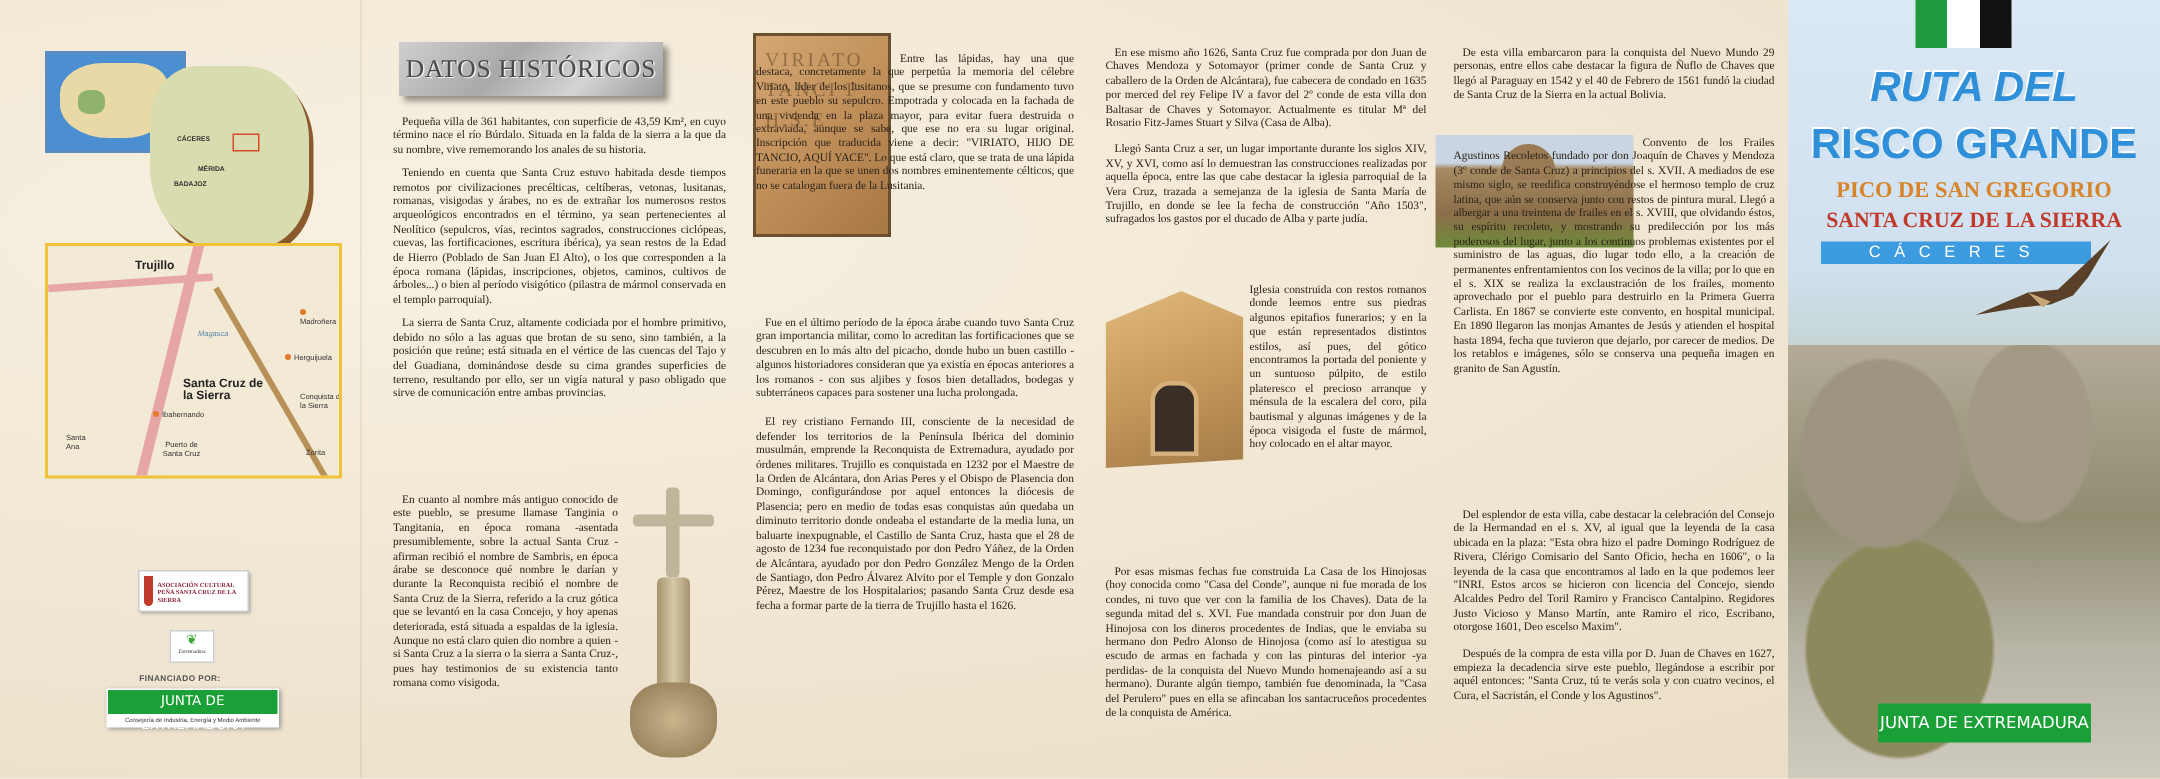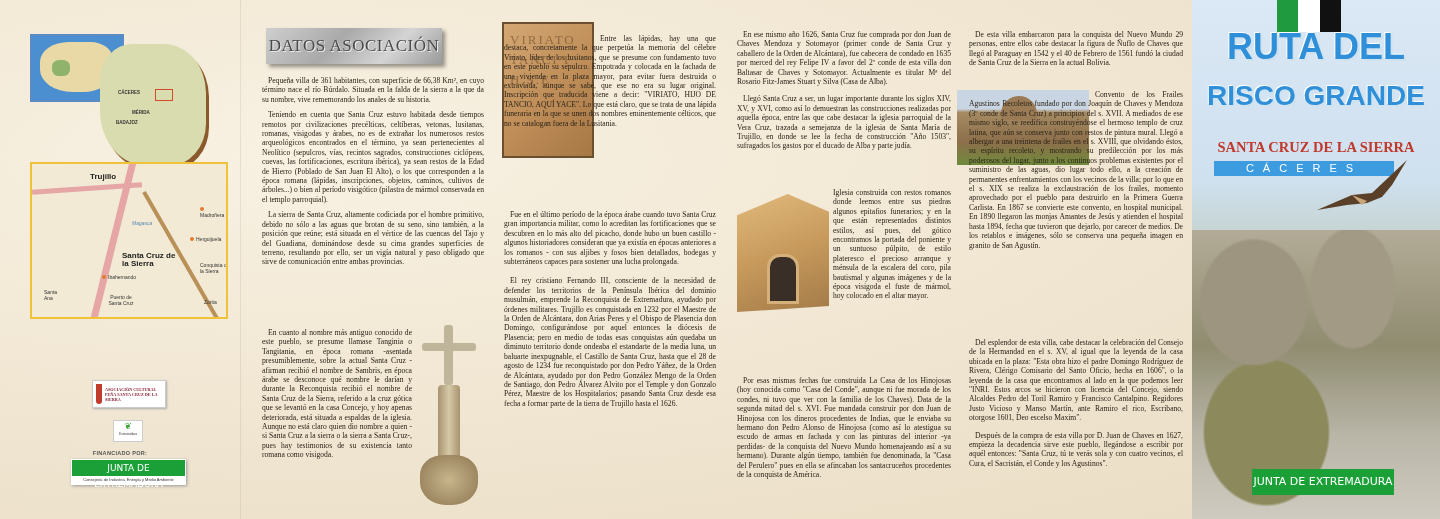--- a/index.html
+++ b/index.html
@@ -51,21 +51,21 @@
   .cross .shaft{position:absolute;left:24px;top:60px;width:22px;height:75px;background:linear-gradient(90deg,#a79370,#d6c9a6,#a79370);border-radius:4px;}
   .cross .base{position:absolute;left:6px;top:130px;width:58px;height:50px;background:radial-gradient(#c8b58c,#8c7650);border-radius:40% 40% 45% 45%;}
   .church{position:absolute;left:737px;top:194px;width:92px;height:118px;background:linear-gradient(160deg,#e1b97c,#c79a5c 50%,#a37a48);clip-path:polygon(0 18%,55% 0,100% 15%,100% 95%,0 100%);}
   .church .door{position:absolute;left:30px;top:60px;width:26px;height:44px;background:#3a2f26;border-radius:13px 13px 0 0;border:3px solid #d6b07a;}
   .convent{position:absolute;left:957px;top:90px;width:132px;height:75px;background:linear-gradient(#c9d5e2 0%,#c9d5e2 25%,#a58a62 30%,#8c6f4a 70%,#6e8a3a 100%);}
   .convent .dome{position:absolute;left:44px;top:6px;width:36px;height:24px;background:#9a7b55;border-radius:18px 18px 0 0;}
   
   .flag{position:absolute;left:85px;top:0;width:64px;height:32px;display:flex;}
   .flag div{flex:1;}
   .title1,.title2{position:absolute;left:0;width:248px;text-align:center;font-family:"Liberation Sans",sans-serif;font-weight:bold;color:#2f8fd8;text-shadow:2px 2px 0 #cfe2f0,-1px -1px 0 #fff;}
-  .title1{top:26px;font-size:36px;}
+  .title1{top:42px;font-size:28px;font-style:italic;}
   .title2{top:80px;font-size:28px;}
   .sub1{position:absolute;left:0;width:248px;top:119px;text-align:center;font-family:"Liberation Serif",serif;font-weight:bold;font-size:15px;color:#d8842a;}
   .sub2{position:absolute;left:0;width:248px;top:139px;text-align:center;font-family:"Liberation Serif",serif;font-weight:bold;font-size:14.5px;color:#c0392b;}
   .caceres{position:absolute;left:22px;top:161px;width:180px;height:15px;background:#3d9be0;color:#fff;font-family:"Liberation Sans",sans-serif;font-size:11px;letter-spacing:9px;text-align:center;line-height:15px;}
   .vulture{position:absolute;left:120px;top:155px;width:100px;height:60px;}
   .rocks{position:absolute;left:0;top:230px;width:248px;height:289px;background:
     radial-gradient(ellipse at 25% 25%,#9e9580 0 20%,transparent 21%),
     radial-gradient(ellipse at 65% 20%,#a39a86 0 18%,transparent 19%),
     radial-gradient(ellipse at 30% 70%,#8c8a5c 0 25%,transparent 26%),
     linear-gradient(#b3ab97,#8f8c70 40%,#b8b4a6 70%,#cfcbc0);}
@@ -115,24 +115,24 @@
     <div class="junta-box">
       <div class="g">JUNTA DE EXTREMADURA</div>
       <div class="s">Consejería de Industria, Energía y Medio Ambiente</div>
     </div>
   </div>
 
   <div class="fold" style="left:240px"></div>
 
   <div class="panel p2">
     <div class="stone" style="left:26px;">
-      <span>DATOS ASOCIACIÓN</span>
+      <span>DATOS HISTÓRICOS</span>
     </div>
     <div class="txt" style="left:22px;top:76px;width:222px;">
-      <p style="text-indent:6px;">Pequeña villa de 361 habitantes, con superficie de 66,38 Km², en cuyo término nace el río Búrdalo. Situada en la falda de la sierra a la que da su nombre, vive rememorando los anales de su historia.</p>
+      <p style="text-indent:6px;">Pequeña villa de 361 habitantes, con superficie de 43,59 Km², en cuyo término nace el río Búrdalo. Situada en la falda de la sierra a la que da su nombre, vive rememorando los anales de su historia.</p>
       <p style="text-indent:6px;">Teniendo en cuenta que Santa Cruz estuvo habitada desde tiempos remotos por civilizaciones precélticas, celtíberas, vetonas, lusitanas, romanas, visigodas y árabes, no es de extrañar los numerosos restos arqueológicos encontrados en el término, ya sean pertenecientes al Neolítico (sepulcros, vías, recintos sagrados, construcciones ciclópeas, cuevas, las fortificaciones, escritura ibérica), ya sean restos de la Edad de Hierro (Poblado de San Juan El Alto), o los que corresponden a la época romana (lápidas, inscripciones, objetos, caminos, cultivos de árboles...) o bien al período visigótico (pilastra de mármol conservada en el templo parroquial).</p>
       <p style="text-indent:6px;">La sierra de Santa Cruz, altamente codiciada por el hombre primitivo, debido no sólo a las aguas que brotan de su seno, sino también, a la posición que reúne; está situada en el vértice de las cuencas del Tajo y del Guadiana, dominándose desde su cima grandes superficies de terreno, resultando por ello, ser un vigía natural y paso obligado que sirve de comunicación entre ambas provincias.</p>
     </div>
     <div class="txt" style="left:22px;top:328px;width:150px;">
       <p style="text-indent:6px;">En cuanto al nombre más antiguo conocido de este pueblo, se presume llamase Tanginia o Tangitania, en época romana -asentada presumiblemente, sobre la actual Santa Cruz - afirman recibió el nombre de Sambris, en época árabe se desconoce qué nombre le darían y durante la Reconquista recibió el nombre de Santa Cruz de la Sierra, referido a la cruz gótica que se levantó en la casa Concejo, y hoy apenas deteriorada, está situada a espaldas de la iglesia. Aunque no está claro quien dio nombre a quien -si Santa Cruz a la sierra o la sierra a Santa Cruz-, pues hay testimonios de su existencia tanto romana como visigoda.</p>
     </div>
     <div class="cross" style="left:174px;">
       <div class="v"></div>
         <div class="h"></div>
         <div class="shaft"></div>
@@ -186,20 +186,21 @@
 
   <div class="panel p6">
     <div class="rocks"></div>
     <div class="flag">
       <div style="background:#1f9a3e"></div>
       <div style="background:#ffffff"></div>
       <div style="background:#111111"></div>
     </div>
     <div class="title1">RUTA DEL</div>
     <div class="title2">RISCO GRANDE</div>
+    <div class="sub1">PICO DE SAN GREGORIO</div>
     <div class="sub2">SANTA CRUZ DE LA SIERRA</div>
     <div class="caceres">CÁCERES</div>
     <svg class="vulture" viewBox="0 0 100 60">
       <path d="M5 55 L40 40 L60 38 L95 5 L80 30 L70 42 L55 48 L35 50 Z" fill="#5a4028"></path>
       <path d="M40 40 L55 46 L50 50 Z" fill="#c9a67a"></path>
     </svg>
     <div class="junta-cover">JUNTA DE EXTREMADURA</div>
   </div>
 
 </div>

